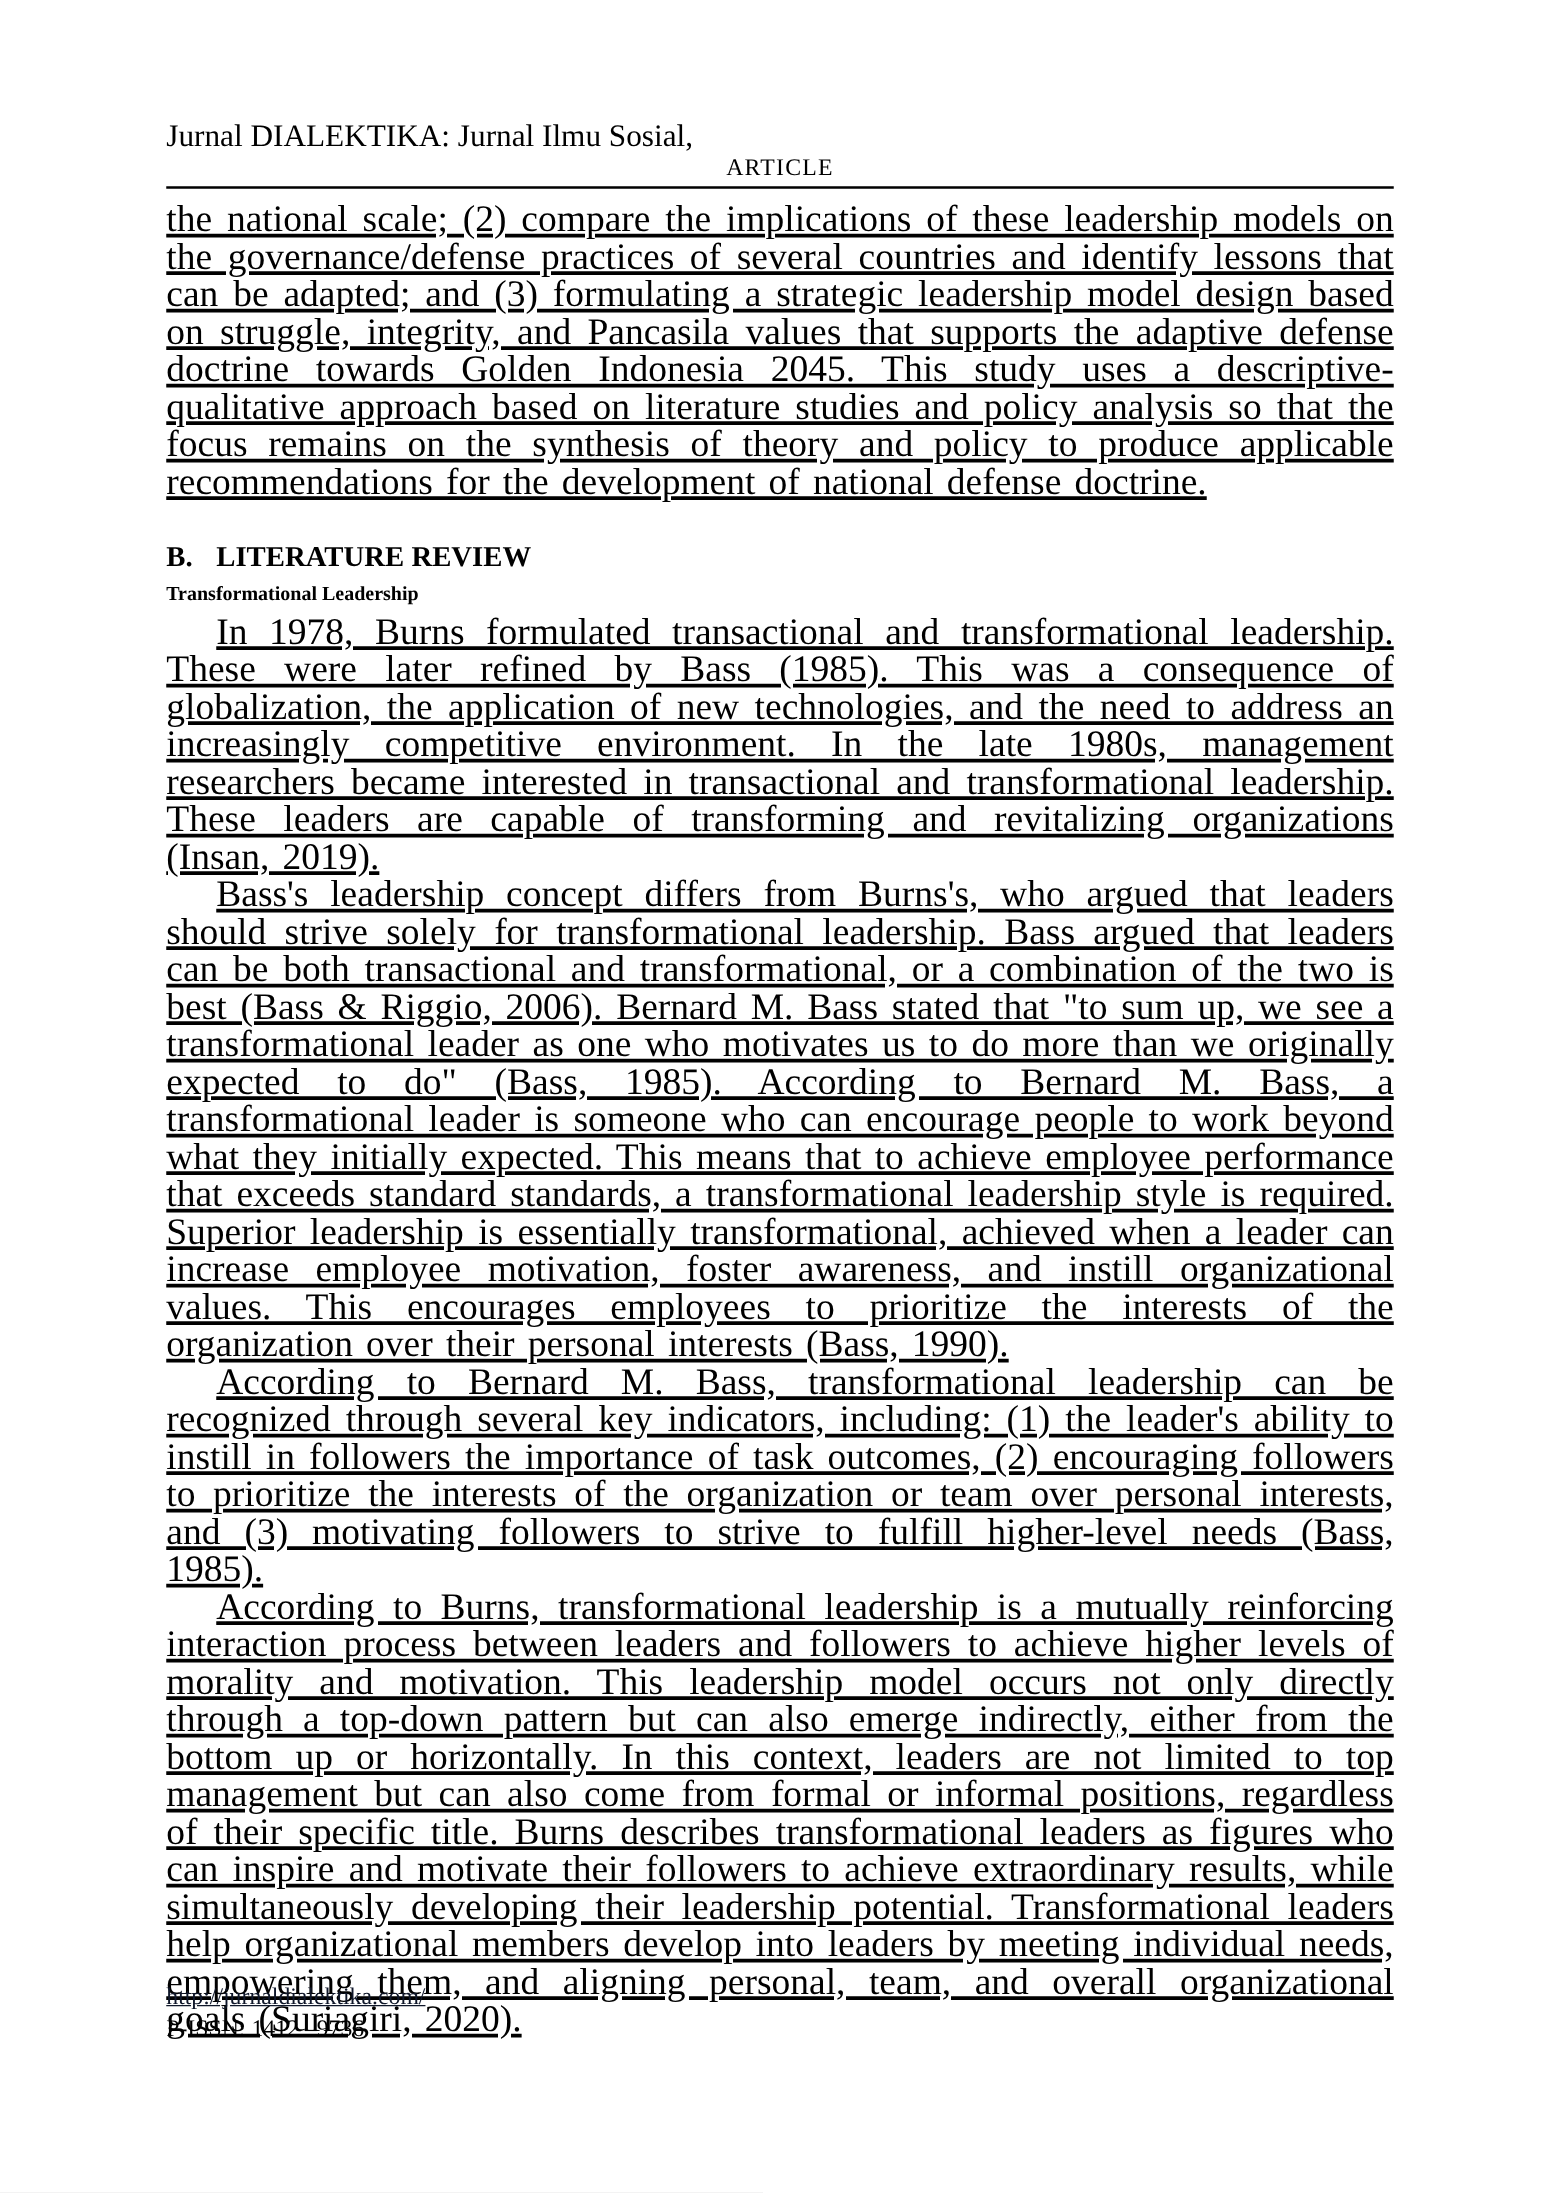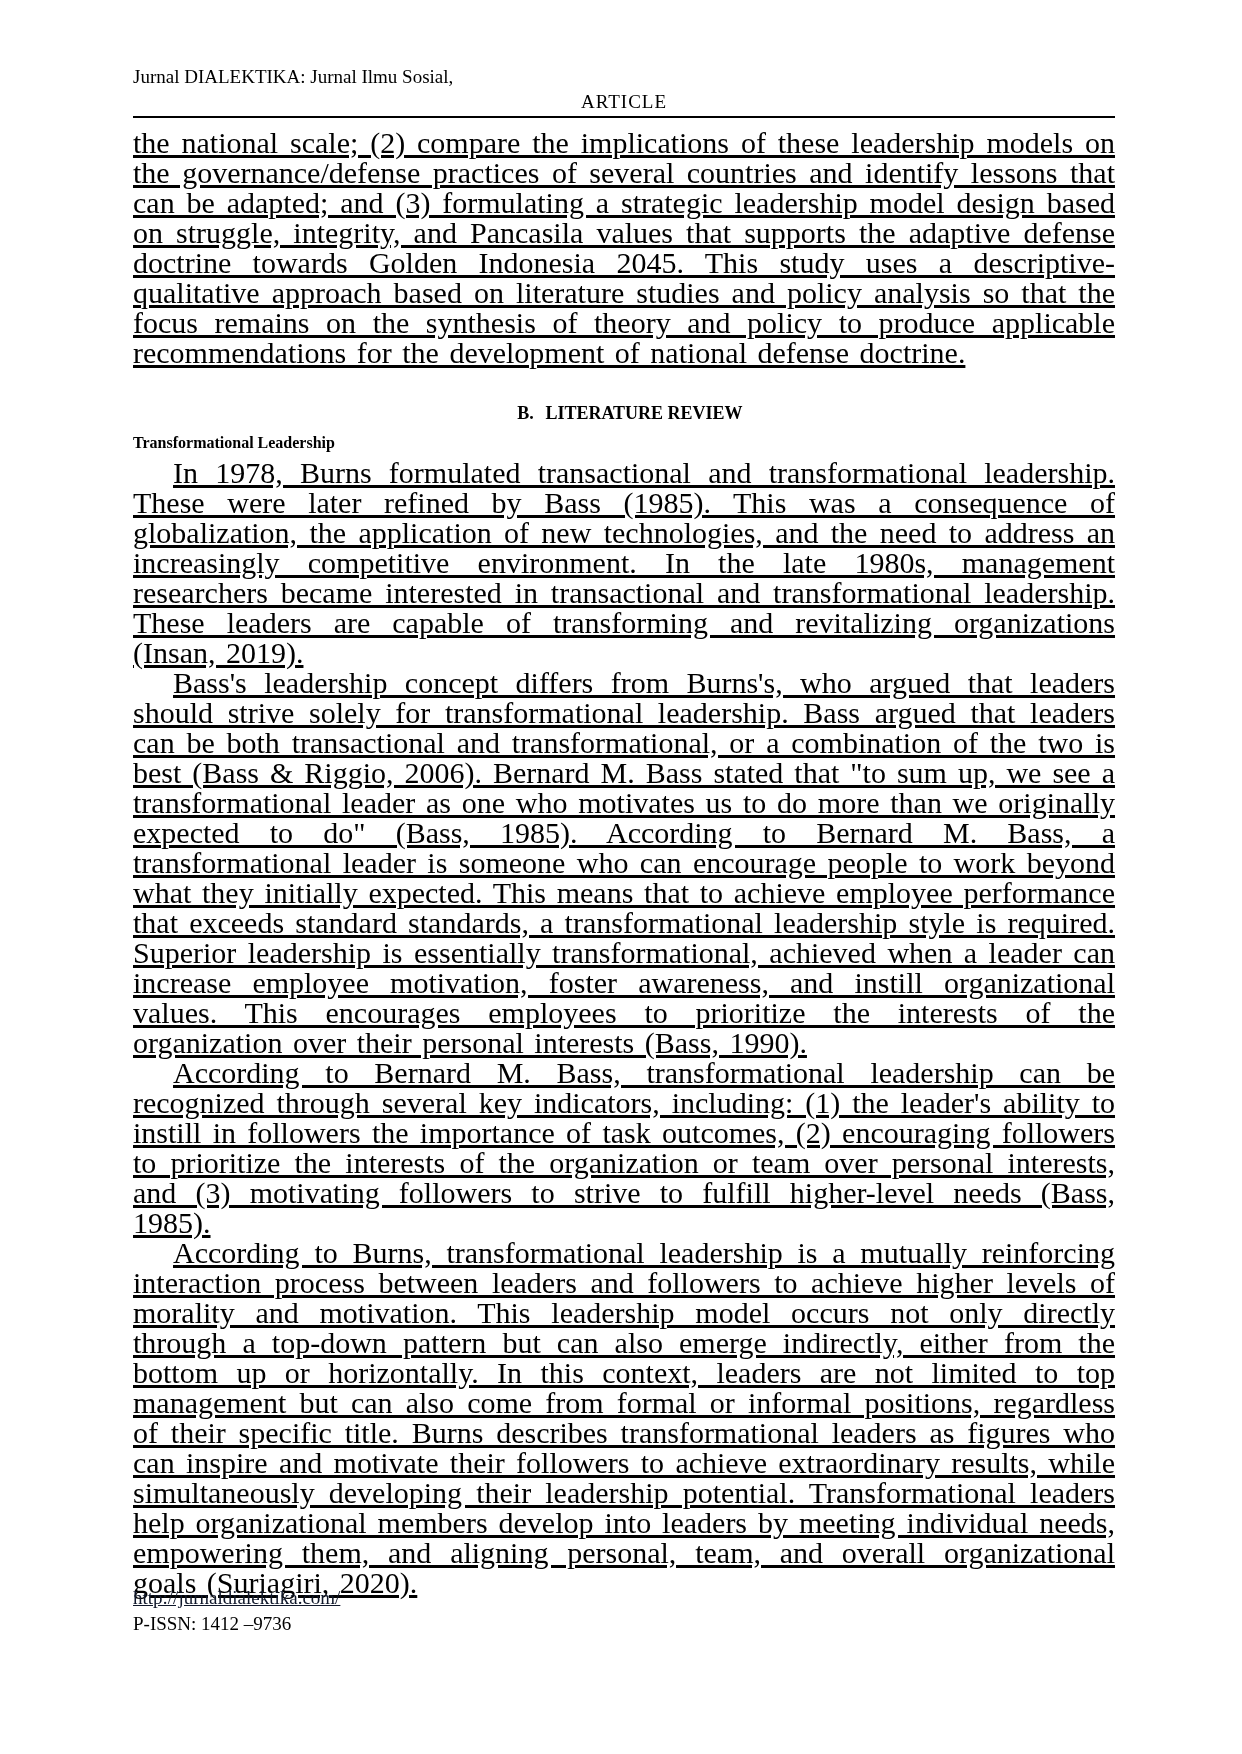--- a/index.html
+++ b/index.html
@@ -14,22 +14,23 @@
     font-family: "Liberation Serif", "DejaVu Serif", serif;
     overflow: hidden;
   }
   .content-col {
     position: absolute;
     left: 133px;
     top: 62px;
     width: 982px;
   }
   .journal-info {
-    font-size: 19px;
+    font-size: 25px;
     line-height: 29px;
+    margin-top: 33px;
   }
   .article-label {
     text-align: center;
     font-size: 19px;
     letter-spacing: 1px;
   }
   .header-rule {
     border-top: 2.5px solid #000000;
     margin-top: 3px;
   }
@@ -37,25 +38,24 @@
   .body-par {
     font-size: 30px;
     line-height: 30px;
     text-align: justify;
     text-indent: 40px;
     word-spacing: 3px;
     text-decoration: underline;
   }
   .body-par.no-indent { text-indent: 0; }
   .section-heading {
-    font-size: 18px;
+    font-size: 23px;
     line-height: 30px;
     font-weight: bold;
     margin-top: 30px;
-    text-align: center;
   }
   .sec-letter { display: inline-block; width: 40px; }
   .subsection-heading {
     font-size: 16px;
     line-height: 30px;
     font-weight: bold;
   }
   footer {
     position: absolute;
     left: 133px;

